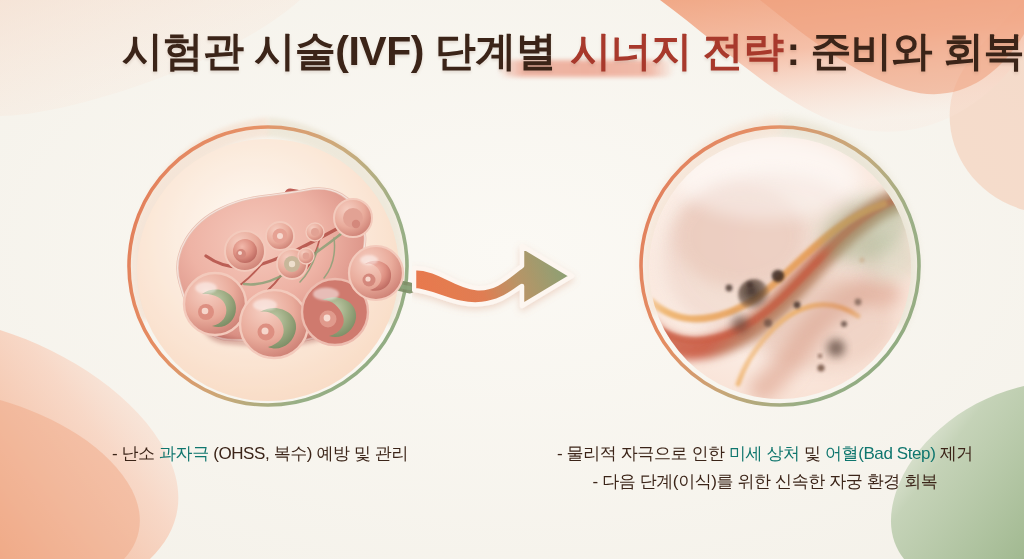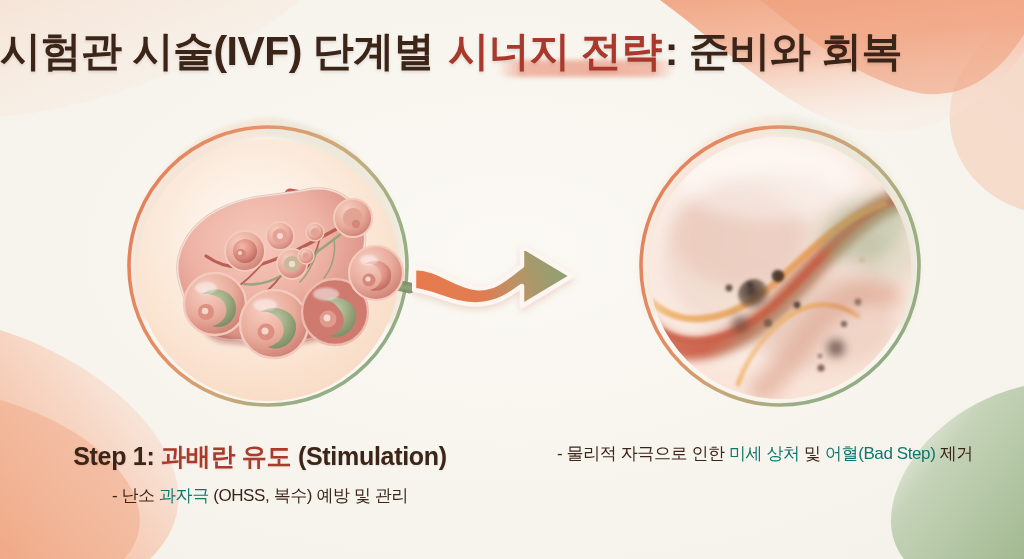--- a/index.html
+++ b/index.html
@@ -20,21 +20,21 @@
 
   
   .bg-layer { position: absolute; inset: 0; pointer-events: none; }
   .bg-layer svg { display: block; width: 1024px; height: 559px; }
 
   
   .title-wrap {
     position: absolute;
     left: 0; right: 0;
     top: 24px;
-    text-align: left;
+    text-align: right;
     z-index: 6;
   }
   .title {
     display: inline-block;
     font-size: 41px;
     font-weight: bold;
     letter-spacing: -0.5px;
     color: #3b2418;
     white-space: nowrap;
     text-shadow: 0 2px 3px rgba(120, 80, 60, 0.16);
@@ -439,27 +439,27 @@
         <filter id="arrShadow" x="-30%" y="-30%" width="170%" height="170%">
           <feDropShadow dx="0" dy="3" stdDeviation="3.5" flood-color="#d38a6a" flood-opacity="0.30"></feDropShadow>
         </filter>
       </defs>
       <path d="M2,52 C28,52 42,70 64,72 C84,74 96,60 110,50 L110,30 L160,60 L110,90 L110,70
                C100,76 90,86 70,88 C44,91 24,76 2,74 Z" fill="url(#arrGrad)" stroke="#fdf6f0" stroke-width="4.5" stroke-linejoin="round" filter="url(#arrShadow)"></path>
     </svg>
   </div>
 
   <div class="caption left">
-    <div class="step-head"><span>Step 1: </span><span class="accent">과배란 유도</span><span> (Stimulation)</span></div>
 
     <div class="bullets">
       <span class="row"><span>- 난소 </span><span class="hl">과자극</span><span>  (OHSS, 복수) 예방 및 관리</span></span>
     </div>
   </div>
 
   <div class="caption right">
 
     <div class="bullets">
       <span class="row"><span>- 물리적 자극으로 인한 </span><span class="hl">미세 상처</span><span> 및 </span><span class="hl">어혈(Bad Step)</span><span> 제거</span></span>
+      <span class="row"><span>- 다음 단계(이식)를 위한 신속한 자궁 환경 회복</span></span>
     </div>
   </div>
 
 </div>
 
 </body></html>

